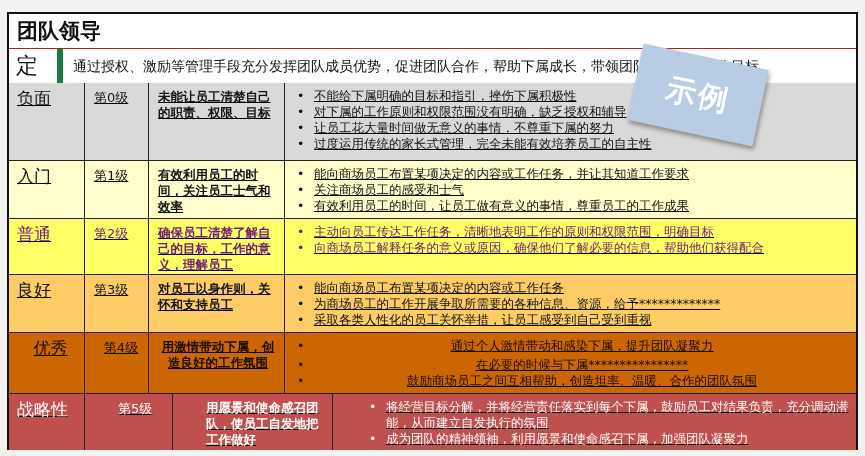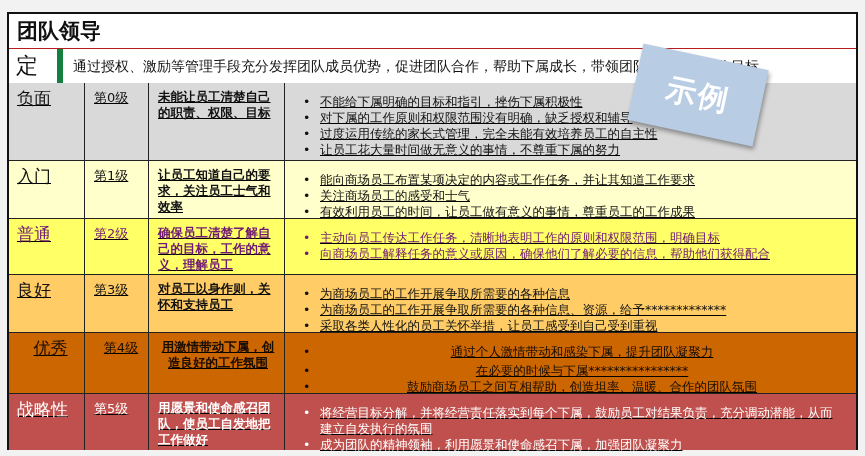--- a/index.html
+++ b/index.html
@@ -12,21 +12,21 @@
   .def-row { position: absolute; left: 0; top: 35px; width: 847px; height: 34px; border-bottom: 1px solid #222; display: flex; }
   .def-label { width: 54px; border-right: 6px solid #15803d; font-size: 22px; line-height: 34px; padding-left: 7px; box-sizing: border-box; color:#111; }
   .def-text { flex: 1; font-size: 14px; line-height: 34px; padding-left: 10px; color:#111; white-space: nowrap; overflow: hidden; }
   .rows { position: absolute; left: 0; top: 69px; width: 847px; text-decoration: underline; }
   .lvl-row { display: flex; border-bottom: 1px solid #222; box-sizing: border-box; }
   .lvl-row:last-child { border-bottom: none; }
   .c1 { width: 76px; border-right: 1px solid #222; font-size: 17px; padding: 4px 0 0 8px; box-sizing: border-box; }
   .c2 { width: 64px; border-right: 1px solid #222; font-size: 13px; padding: 6px 0 12px 9px; box-sizing: border-box; }
   .c3 { width: 136px; border-right: 1px solid #222; font-size: 12.5px; font-weight: bold; line-height: 16px; padding: 6px 6px 0 9px; box-sizing: border-box; }
   .c4 { flex: 1; font-size: 12.5px; line-height: 16px; padding: 5px 6px 0 10px; box-sizing: border-box; }
-  .c4 ul { margin: 6px; padding: 0; list-style: none; }
+  .c4 ul { margin: 0; padding: 0; list-style: none; }
   .c4 li { position: relative; padding-left: 19px; }
   .c4 li::before { content: "•"; position: absolute; left: 2px; top: 0; }
   .stamp { position: absolute; left: 634px; top: 56px; width: 128px; height: 78px; background: #b8cce4;
            transform: rotate(12deg); box-shadow: 2px 3px 4px rgba(0,0,0,0.35); display:flex; align-items:center; justify-content:center; }
   .stamp span { color: #fff; font-size: 30px; font-weight: bold; letter-spacing: 2px; }
 </style>
 </head>
 <body>
 
 <div class="sheet">
@@ -37,29 +37,29 @@
   </div>
   <div class="rows">
     <div class="lvl-row" style="height:78px;background:#d9d9d9;color:#111;">
       <div class="c1">负面</div>
       <div class="c2">第0级</div>
       <div class="c3">未能让员工清楚自己的职责、权限、目标</div>
       <div class="c4">
           <ul>
         <li>不能给下属明确的目标和指引，挫伤下属积极性</li>
         <li>对下属的工作原则和权限范围没有明确，缺乏授权和辅导</li>
+        <li>让员工花大量时间做无意义的事情，不尊重下属的努力</li>
         <li>过度运用传统的家长式管理，完全未能有效培养员工的自主性</li>
-        <li>让员工花大量时间做无意义的事情，不尊重下属的努力</li>
       </ul>
         </div>
     </div>
     <div class="lvl-row" style="height:58px;background:#ffffcc;color:#111;">
       <div class="c1">入门</div>
       <div class="c2">第1级</div>
-      <div class="c3">让员工知道自己的要求，关注员工士气和效率</div>
+      <div class="c3">有效利用员工的时间，关注员工士气和效率</div>
       <div class="c4">
           <ul>
         <li>能向商场员工布置某项决定的内容或工作任务，并让其知道工作要求</li>
         <li>关注商场员工的感受和士气</li>
         <li>有效利用员工的时间，让员工做有意义的事情，尊重员工的工作成果</li>
       </ul>
         </div>
     </div>
     <div class="lvl-row" style="height:56px;background:#ffff66;color:#701a75;">
       <div class="c1">普通</div>
@@ -71,39 +71,39 @@
         <li>向商场员工解释任务的意义或原因，确保他们了解必要的信息，帮助他们获得配合</li>
       </ul>
         </div>
     </div>
     <div class="lvl-row" style="height:58px;background:#ffcc66;color:#111;">
       <div class="c1">良好</div>
       <div class="c2">第3级</div>
       <div class="c3">对员工以身作则，关怀和支持员工</div>
       <div class="c4">
           <ul>
-        <li>为商场员工的工作开展争取所需要的各种信息</li>
+        <li>能向商场员工布置某项决定的内容或工作任务</li>
         <li>为商场员工的工作开展争取所需要的各种信息、资源，给予*************</li>
         <li>采取各类人性化的员工关怀举措，让员工感受到自己受到重视</li>
       </ul>
         </div>
     </div>
     <div class="lvl-row" style="height:61px;background:#cc6600;color:#1a0d00;text-align:center;">
       <div class="c1">优秀</div>
       <div class="c2">第4级</div>
       <div class="c3">用激情带动下属，创造良好的工作氛围</div>
       <div class="c4">
           <ul>
         <li>通过个人激情带动和感染下属，提升团队凝聚力</li>
         <li style="margin-top:3px;">在必要的时候与下属****************</li>
         <li>鼓励商场员工之间互相帮助，创造坦率、温暖、合作的团队氛围</li>
       </ul>
         </div>
     </div>
-    <div class="lvl-row" style="height:56px;background:#c0504d;color:#fff;">
+    <div class="lvl-row" style="height:56px;background:#c0504d;color:#fff;gap:24px;">
       <div class="c1">战略性</div>
       <div class="c2">第5级</div>
       <div class="c3">用愿景和使命感召团队，使员工自发地把工作做好</div>
       <div class="c4">
           <ul>
         <li>将经营目标分解，并将经营责任落实到每个下属，鼓励员工对结果负责，充分调动潜能，从而建立自发执行的氛围</li>
         <li>成为团队的精神领袖，利用愿景和使命感召下属，加强团队凝聚力</li>
       </ul>
         </div>
     </div>

